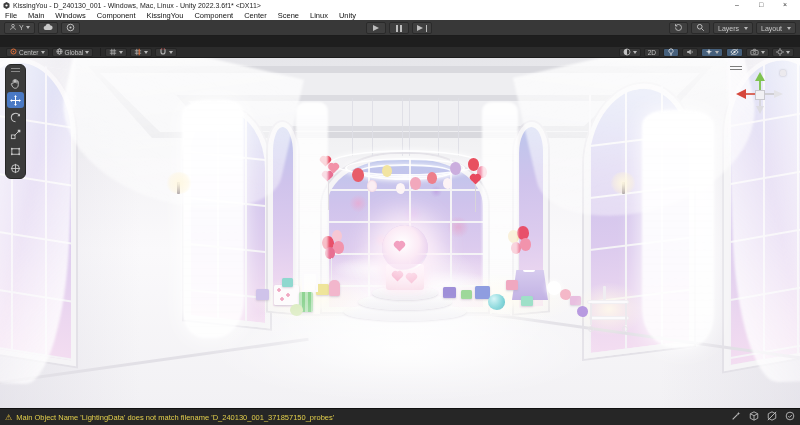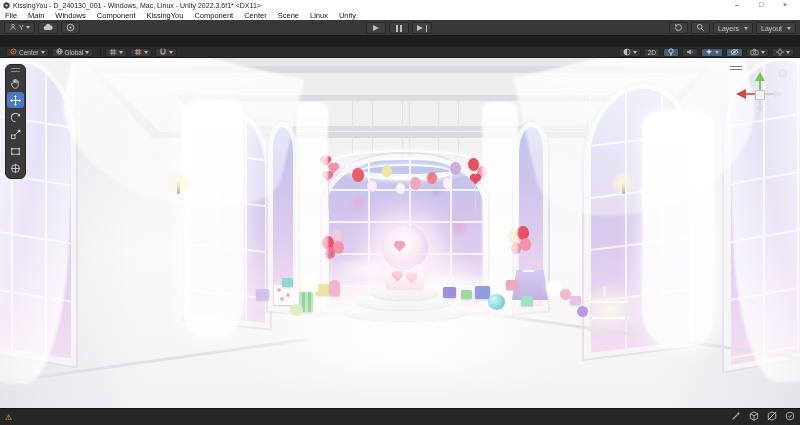--- a/index.html
+++ b/index.html
@@ -542,20 +542,21 @@
       <div class="abs" style="left:8px;top:25px;width:0;height:0;border-top:5px solid transparent;border-bottom:5px solid transparent;border-right:10px solid #d6473c"></div>
       <div class="abs" style="left:46px;top:26px;width:0;height:0;border-top:4.5px solid transparent;border-bottom:4.5px solid transparent;border-left:9px solid #e4e3e7"></div>
       <div class="abs" style="left:28px;top:42px;width:0;height:0;border-left:4.5px solid transparent;border-right:4.5px solid transparent;border-top:8px solid #dddce1"></div>
 
       <div class="abs" style="left:27px;top:26px;width:10px;height:10px;background:#f2f1f4;border:1px solid #c9c8ce"></div>
     </div>
   </div>
 
   <div class="statusbar">
     <span style="color:#f0c93f;font-size:8px">⚠</span>
+    <span>Main Object Name 'LightingData' does not match filename 'D_240130_001_371857150_probes'</span>
     <span class="ricons">
       <span>
         <svg width="10" height="10" viewBox="0 0 12 12">
             <path d="M2 10L8 4" stroke="#b8b8b8" stroke-width="1.4"></path>
             <path d="M9 1l.6 1.6L11.2 3l-1.6.6L9 5.2 8.4 3.6 6.8 3l1.6-.4z" fill="#b8b8b8"></path>
           </svg>
       </span>
       <span>
         <svg width="10" height="10" viewBox="0 0 12 12">
             <path d="M6 1l4.5 2.3v5.4L6 11 1.5 8.7V3.3z" fill="none" stroke="#b8b8b8" stroke-width="1.1"></path>

